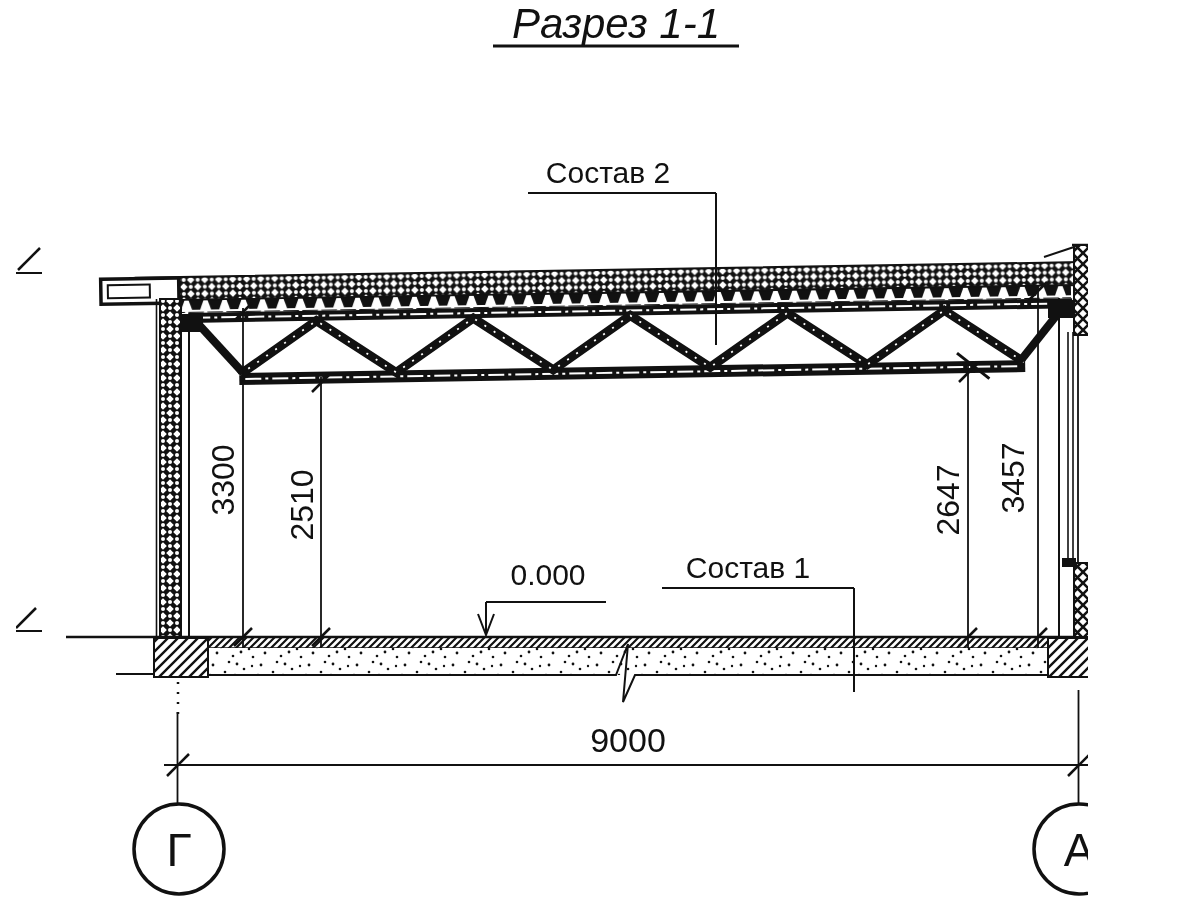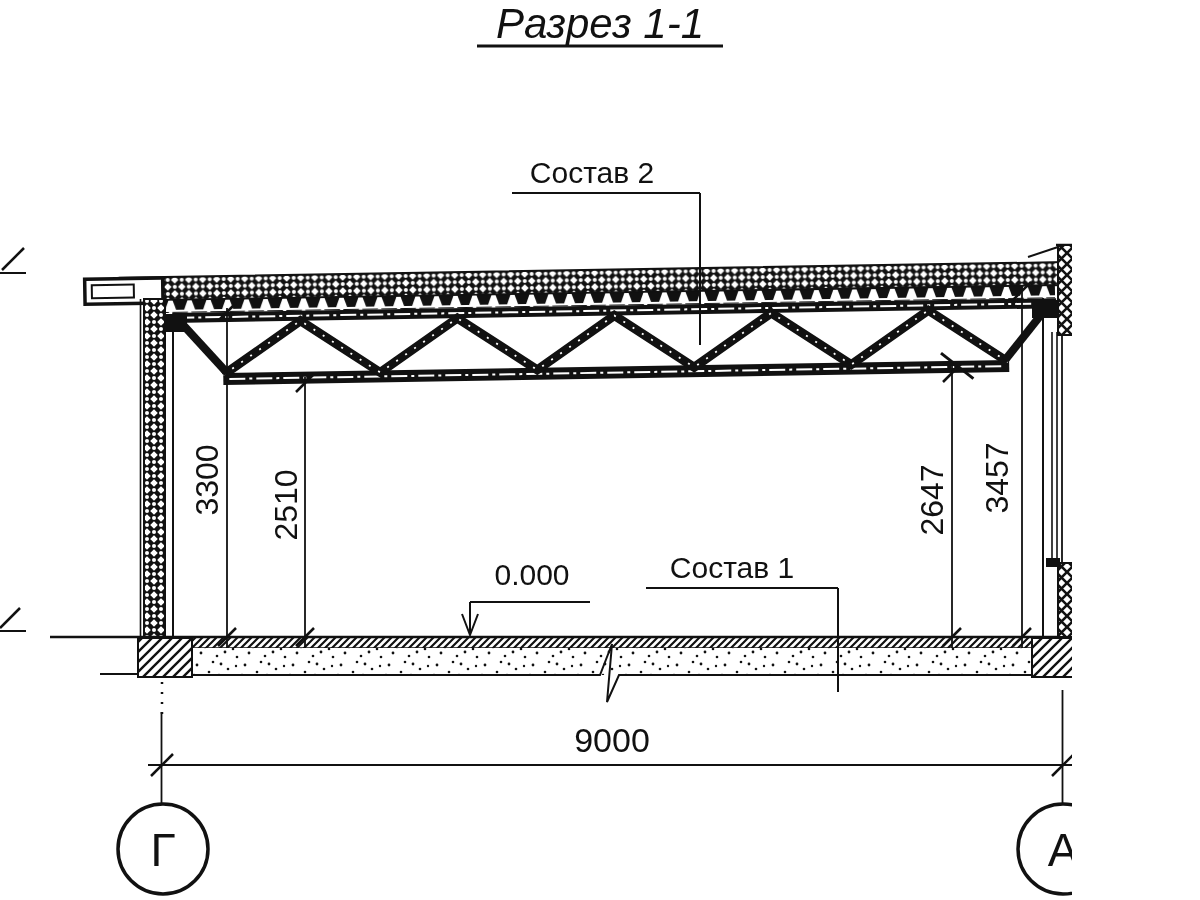--- a/index.html
+++ b/index.html
@@ -1,17 +1,17 @@
 <!DOCTYPE html>
 <html><head>
 <meta charset="utf-8">
 <style>
   html,body{margin:0;padding:0;background:#fff;}
   .canvas{position:relative;width:1072px;height:900px;background:#ffffff;overflow:hidden;
-          font-family:"Liberation Sans", sans-serif;}
+          font-family:"Liberation Sans", sans-serif;margin-left:16px;}
   svg{position:absolute;left:0;top:0;}
   text{fill:#111111;font-family:"Liberation Sans", sans-serif;}
   .t-title{font-size:42px;font-style:italic;}
   .t-label{font-size:30px;}
   .t-dim{font-size:32px;}
   .t-dim-h{font-size:34px;}
   .t-axis{font-size:46px;}
 </style>
 </head>
 <body>

